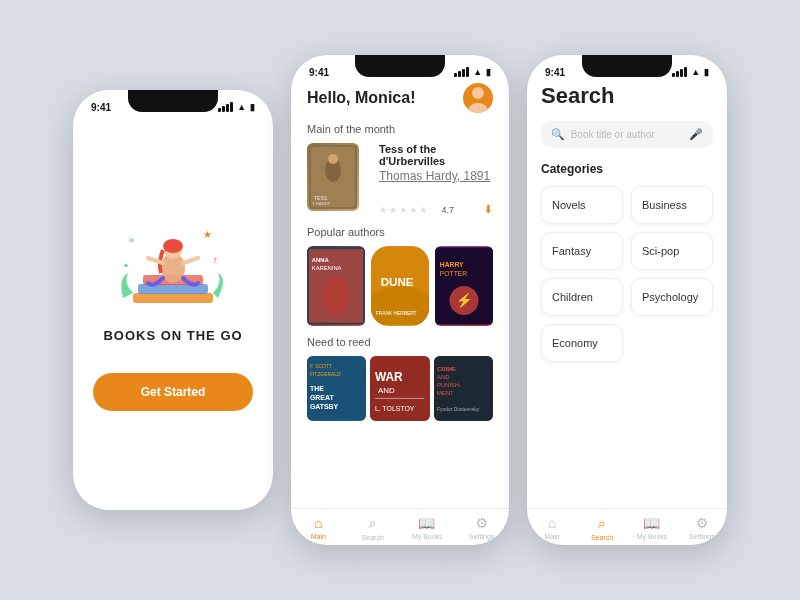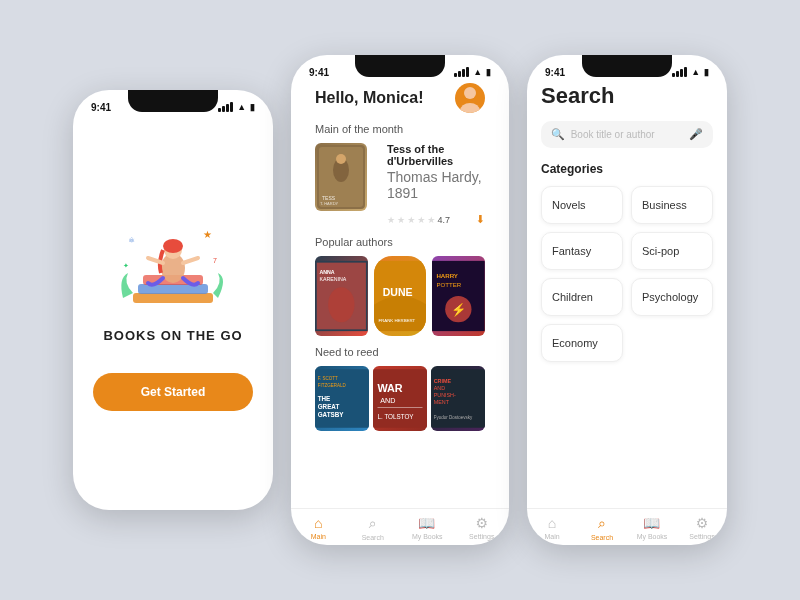--- a/index.html
+++ b/index.html
@@ -86,21 +86,21 @@
     }
 
     
     .phone-home {
       width: 218px;
       height: 490px;
     }
     .home-content {
       flex: 1;
       overflow: hidden;
-      padding: 0 24px;
+      padding: 0 16px;
     }
     .home-header {
       display: flex;
       justify-content: space-between;
       align-items: center;
       margin-bottom: 10px;
     }
     .home-title { font-size: 16px; font-weight: 700; color: #222; }
     .avatar {
       width: 30px; height: 30px;
@@ -121,24 +121,24 @@
       align-items: flex-start;
       margin-bottom: 10px;
     }
     .book-cover {
       border-radius: 6px;
       overflow: hidden;
       flex-shrink: 0;
     }
     .book-info { flex: 1; }
     .book-title { font-size: 11px; font-weight: 700; color: #222; margin-bottom: 2px; }
-    .book-author { font-size: 14px; color: #777; margin-bottom: 12px; }
+    .book-author { font-size: 12px; color: #777; margin-bottom: 20px; text-decoration: underline; }
     .stars { display: flex; gap: 2px; align-items: center; }
     .star { color: #ddd; font-size: 9px; }
-    .rating { font-size: 9px; color: #555; margin-left: 0; }
+    .rating { font-size: 9px; color: #555; margin-left: 12px; }
     .download-icon { color: #E8881A; font-size: 11px; margin-left: auto; }
     
     .popular-authors {
       margin-bottom: 10px;
     }
     .author-books {
       display: flex;
       gap: 6px;
     }
     .author-book-cover {

